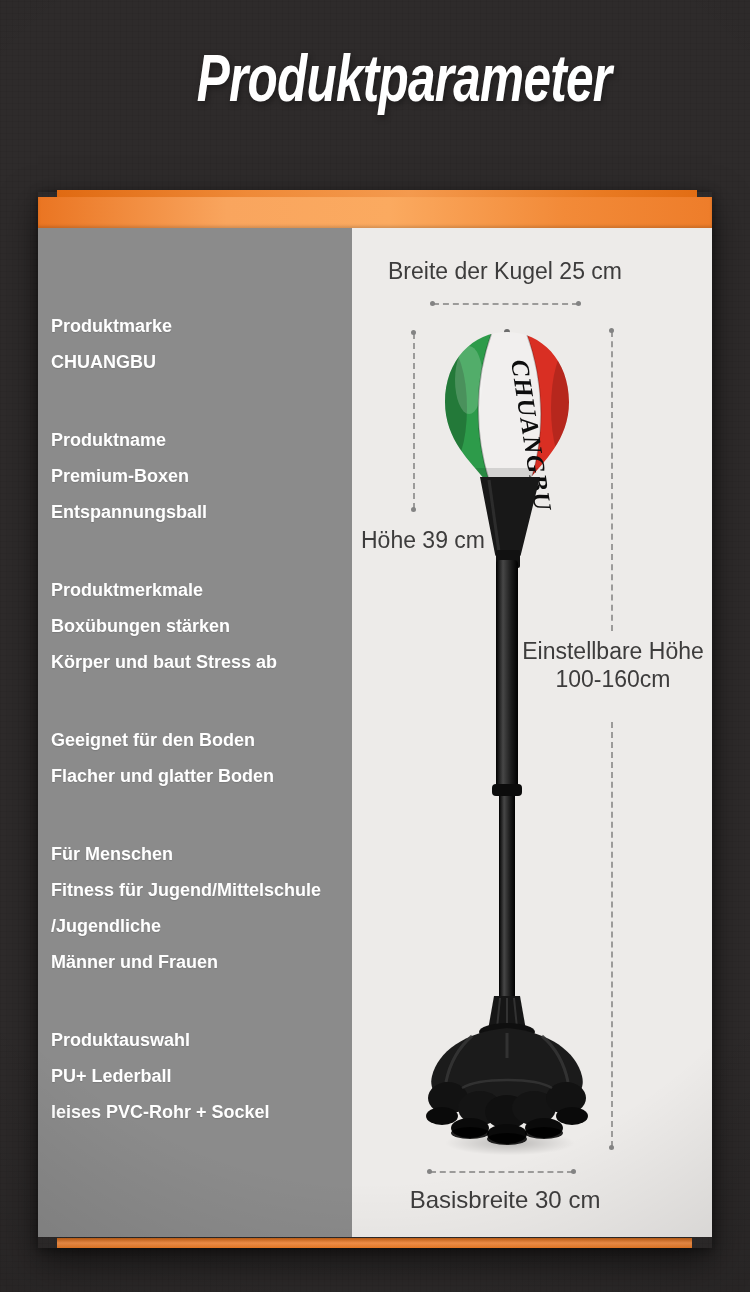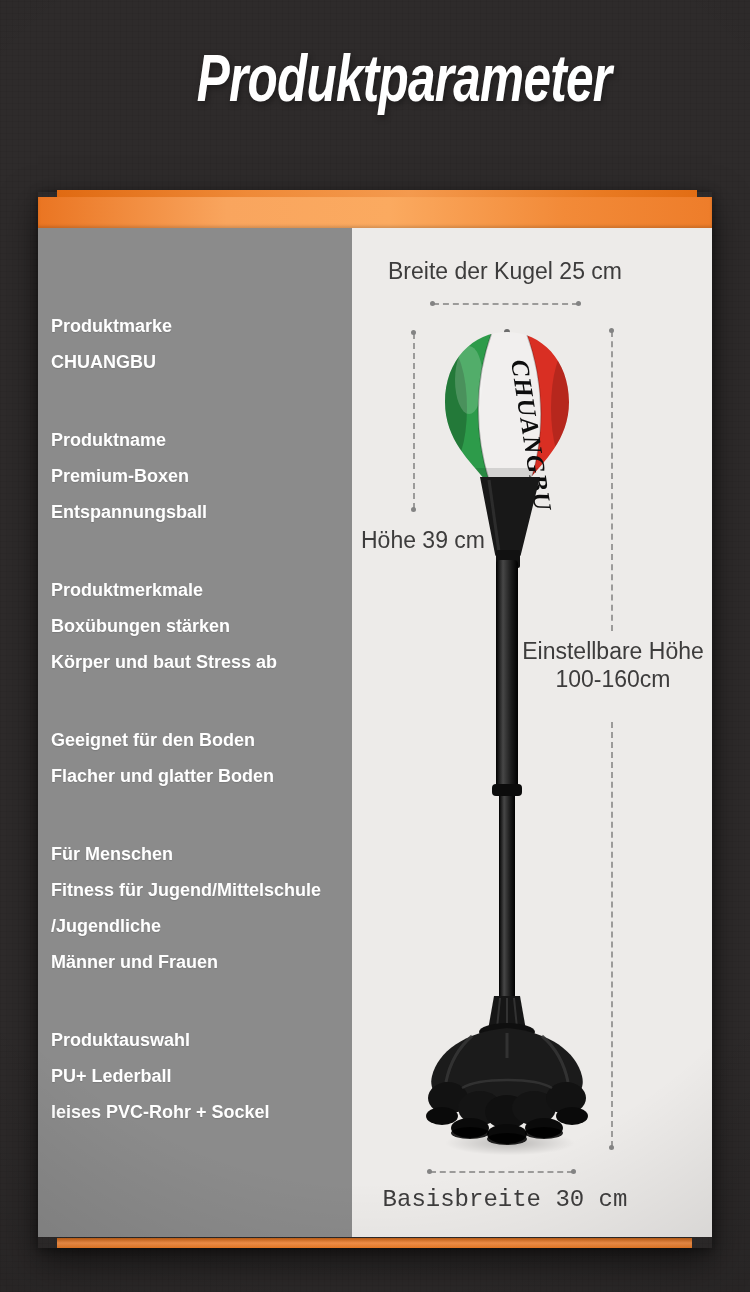--- a/index.html
+++ b/index.html
@@ -201,19 +201,19 @@
       <ellipse cx="58" cy="137" rx="19" ry="6" fill="#000000" opacity="0.85"></ellipse>
       <ellipse cx="95" cy="143" rx="20" ry="6" fill="#000000" opacity="0.85"></ellipse>
       <ellipse cx="132" cy="137" rx="19" ry="6" fill="#000000" opacity="0.85"></ellipse>
     </svg>
 
     <div class="dash-h" style="left:78px;top:943px;width:143px;">
       <span class="dot d1"></span>
       <span class="dot d2"></span>
     </div>
 
-    <div class="dim-label center" style="left:0px;top:958px;width:306px;font-size:24px;font-family:Liberation Mono, monospace;">Basisbreite 30 cm</div>
+    <div class="dim-label center" style="left:0px;top:958px;width:306px;font-size:24px;">Basisbreite 30 cm</div>
 
   </div>
 
   <div class="bar-bottom"></div>
 
 </div>
 
 </body></html>

